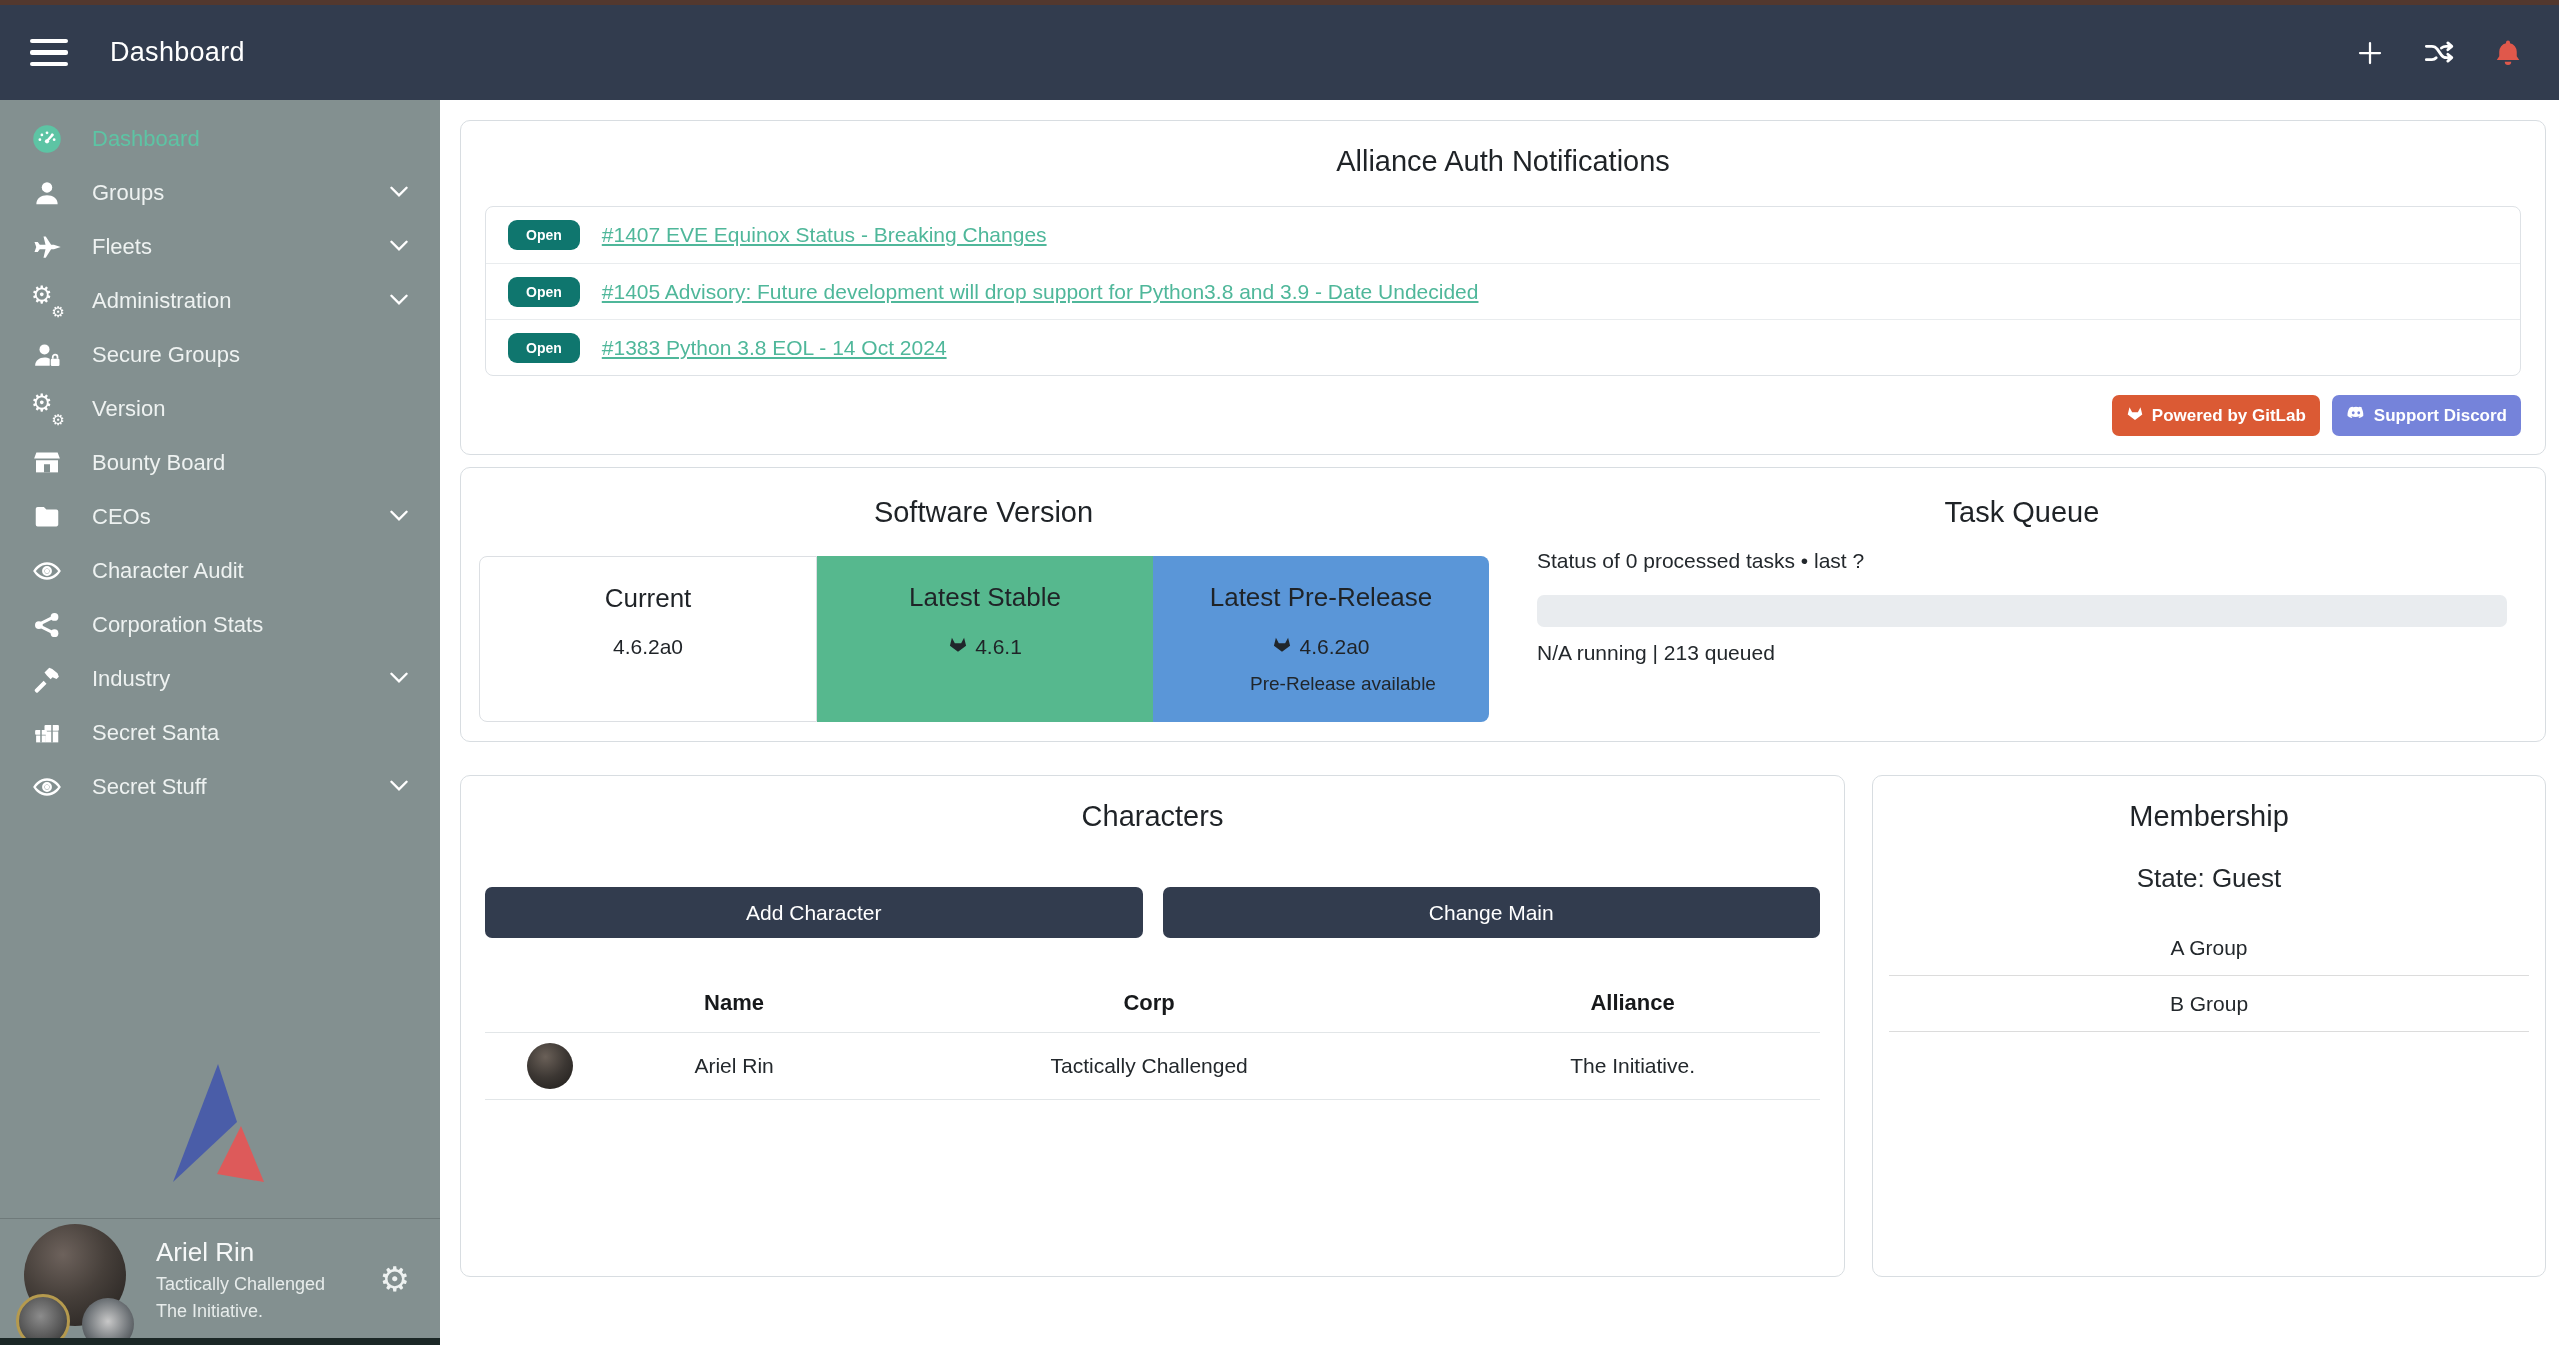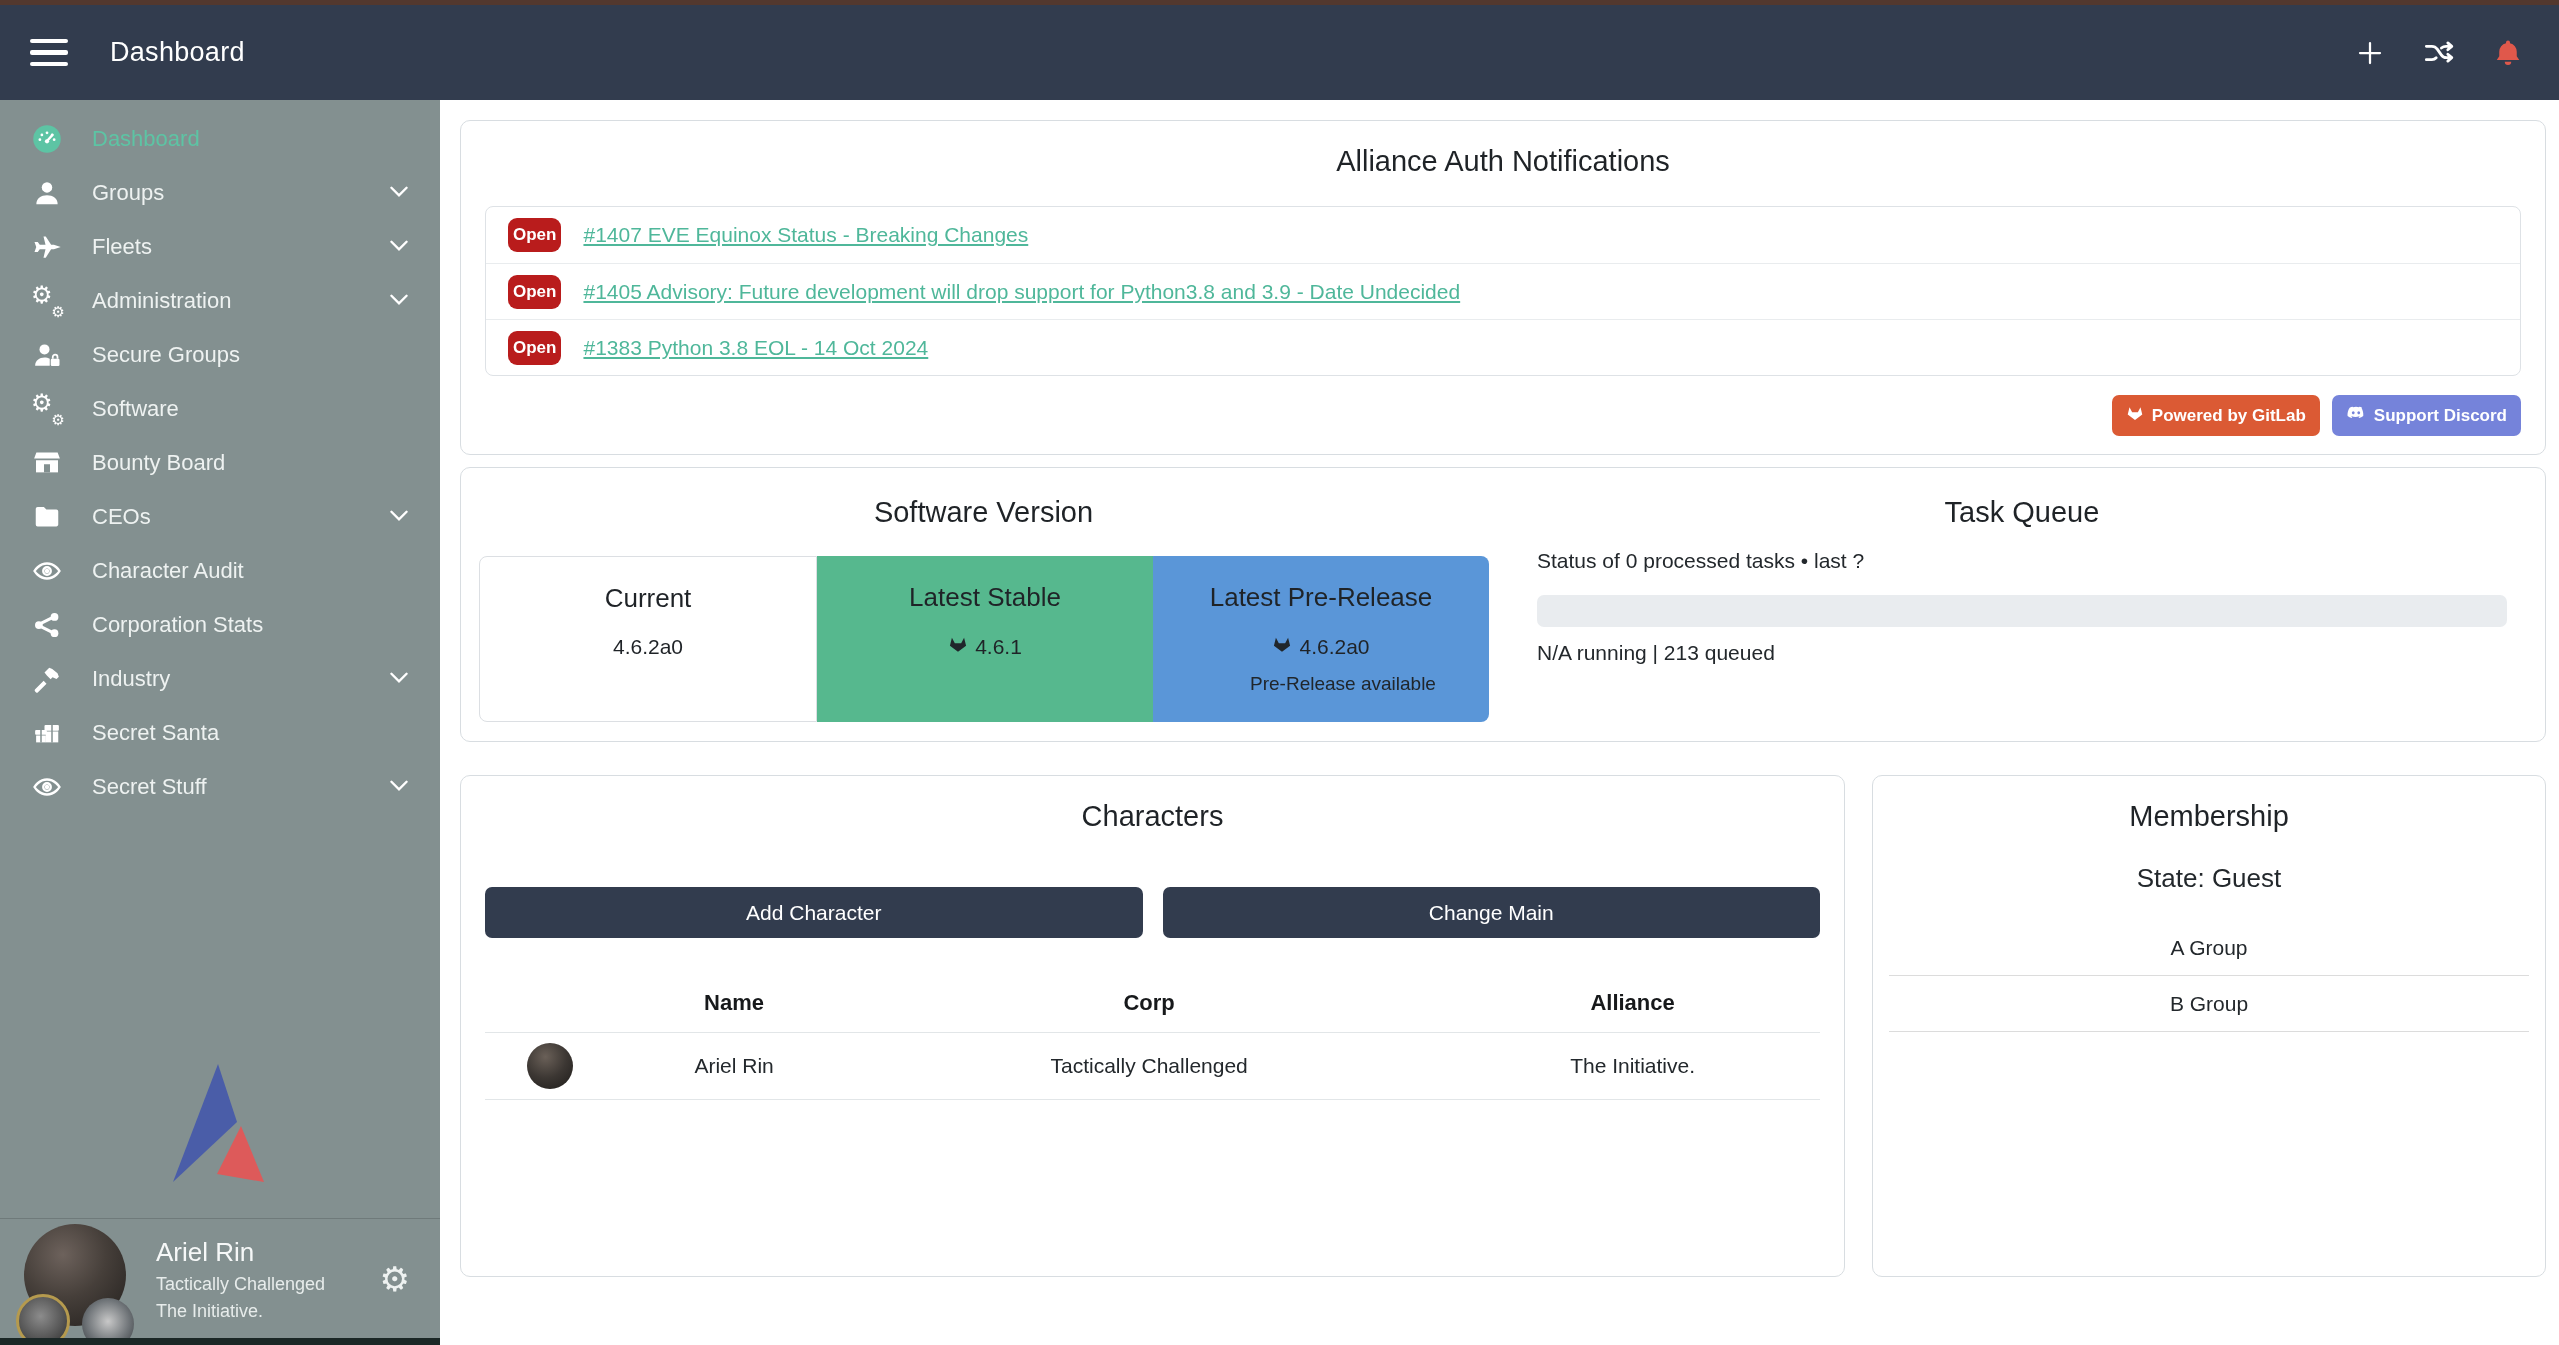--- a/index.html
+++ b/index.html
@@ -52,22 +52,22 @@
   .main { position:absolute; left:440px; top:100px; width:2119px; height:1245px; background:#fff; }
   .card { position:absolute; background:#fff; border:1px solid #d8dde1; border-radius:10px; }
   .card-title { text-align:center; font-size:29px; color:#1f2327; font-weight:400; }
 
   
   .card-notif { left:20px; top:20px; width:2086px; height:335px; }
   .card-notif .card-title { margin-top:24px; }
   .notif-list { position:absolute; left:24px; right:24px; top:85px; border:1px solid #dee2e6; border-radius:8px; }
   .notif-row { height:56px; display:flex; align-items:center; padding:0 22px; }
   .notif-row + .notif-row { border-top:1px solid #e9ecee; }
-  .badge-open { background:#b91c1c; color:#fff; font-size:17px; font-weight:bold;
-    padding:7px 5px; border-radius:9px; margin-right:22px; flex:none; }
+  .badge-open { background:#0f766e; color:#fff; font-size:14px; font-weight:bold;
+    padding:7px 18px; border-radius:9px; margin-right:22px; flex:none; }
   .notif-link { color:#4fb79a; font-size:21px; text-decoration:underline; cursor:pointer; }
   .notif-footer { position:absolute; right:24px; bottom:18px; display:flex; gap:12px; }
   .pill { display:flex; align-items:center; gap:8px; color:#fff; font-weight:bold; font-size:17px;
     padding:8px 14px; border-radius:7px; cursor:pointer; }
   .pill-gitlab { background:#db5a34; }
   .pill-discord { background:#7583da; }
 
   
   .card-sv { left:20px; top:367px; width:2086px; height:275px; }
   .sv-left { position:absolute; left:0; top:0; width:1045px; height:100%; }
@@ -227,21 +227,21 @@
         <span class="lbl">Secure Groups</span>
       </div>
 
       <div class="side-item">
         <span class="ic">
             <span class="glyph cogs">
               <span class="g1">⚙</span>
               <span class="g2">⚙</span>
             </span>
           </span>
-        <span class="lbl">Software</span>
+        <span class="lbl">Version</span>
       </div>
 
       <div class="side-item">
         <span class="ic">
           <svg viewBox="0 0 24 24" fill="#fff">
               <path d="M3.5 3.5h17l1.8 4.8H1.7z"></path>
               <path d="M3.2 9.8h17.6v9.7H3.2z"></path>
               <rect x="9.6" y="13" width="4.8" height="6.5" fill="#839090"></rect>
             </svg>
         </span>

